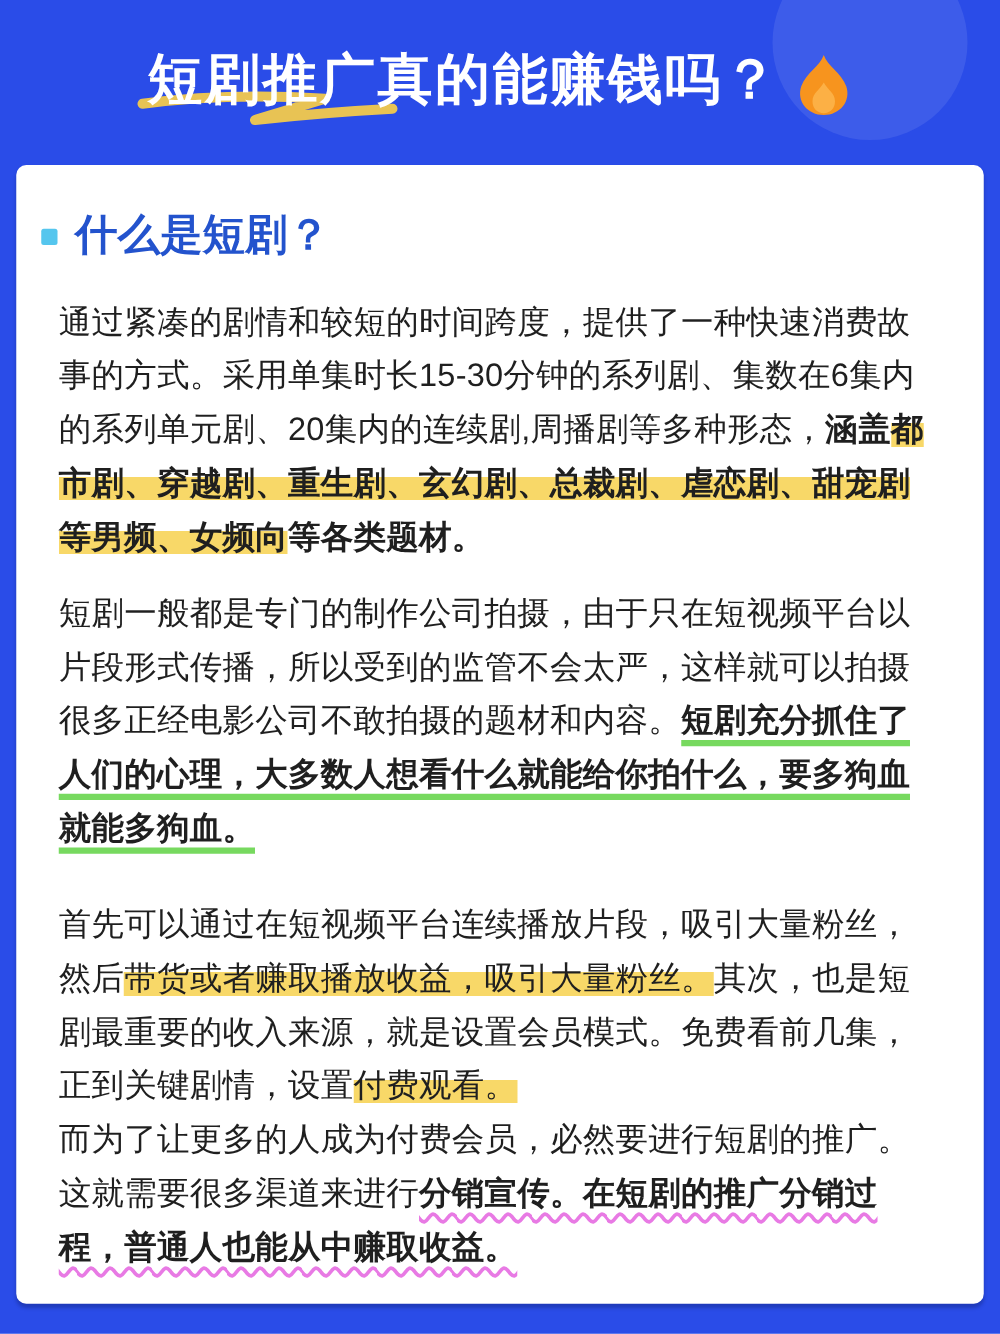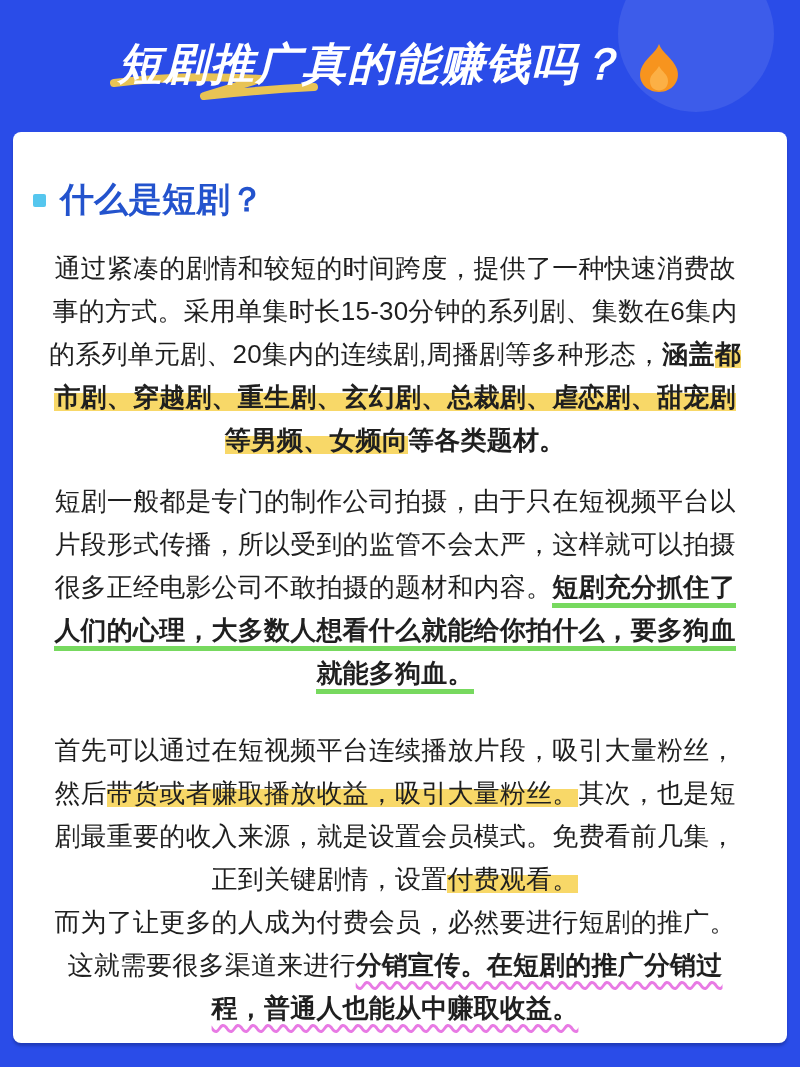--- a/index.html
+++ b/index.html
@@ -1,21 +1,21 @@
 <!DOCTYPE html>
 <html><head>
 <meta charset="utf-8">
 <style>
   html,body{margin:0;padding:0;}
   body{
     width:800px;height:1067px;position:relative;overflow:hidden;
     background:#2a4ce8;
     font-family:"Liberation Sans", sans-serif;
   }
-  .header{position:absolute;left:0;top:0;width:100%;height:116px;font-style:italic;}
+  .header{position:absolute;left:0;top:0;width:100%;height:116px;}
   .deco-circle{
     position:absolute;left:618px;top:-44px;width:156px;height:156px;
     border-radius:50%;background:rgba(255,255,255,0.09);
   }
   .title-row{
     position:absolute;left:0;right:0;top:38px;
     display:flex;justify-content:center;align-items:flex-start;gap:12px;
   }
   .title-text{
     position:relative;color:#ffffff;font-size:44px;font-weight:700;
@@ -27,31 +27,30 @@
   .card{
     position:absolute;left:13px;right:13px;top:132px;bottom:24px;
     background:#ffffff;border-radius:8px;
     padding:34px 32px 0 34px;box-sizing:border-box;
     box-shadow:0 3px 3px rgba(10,20,80,0.30);
   }
   .section-heading{
     display:flex;align-items:center;gap:14px;margin-left:-14px;
     color:#2353cd;font-size:34px;font-weight:800;line-height:44px;
     margin-bottom:26px;
-    margin-top:11px;
   }
   .bullet{
     width:13px;height:13px;background:#55c6ee;border-radius:2px;
     flex:0 0 auto;margin-top:3px;
   }
   .section-2{margin-top:34px;}
   .para{
     margin:0 12px 18px 0;
     font-size:26px;line-height:43px;color:#1f1f1f;
-    letter-spacing:0.2px;text-align:center;
+    letter-spacing:0.2px;text-align:left;
   }
   .run-b{font-weight:700;}
   .run-hl{
     background-image:linear-gradient(to bottom, rgba(0,0,0,0) 36%, #f8d868 36%, #f8d868 98%, rgba(0,0,0,0) 98%);
     -webkit-box-decoration-break:clone;box-decoration-break:clone;
   }
   .run-green{
     font-weight:700;padding-bottom:1px;
     border-bottom:5px solid #77d95f;
     -webkit-box-decoration-break:clone;box-decoration-break:clone;

